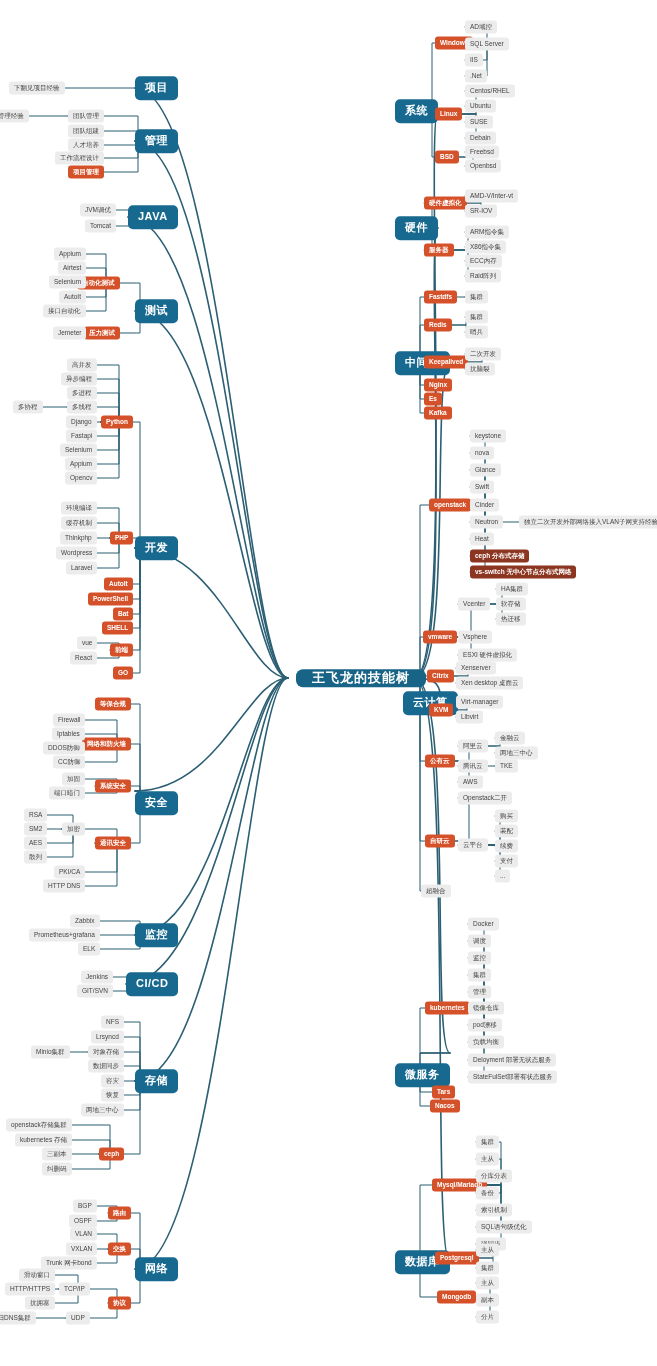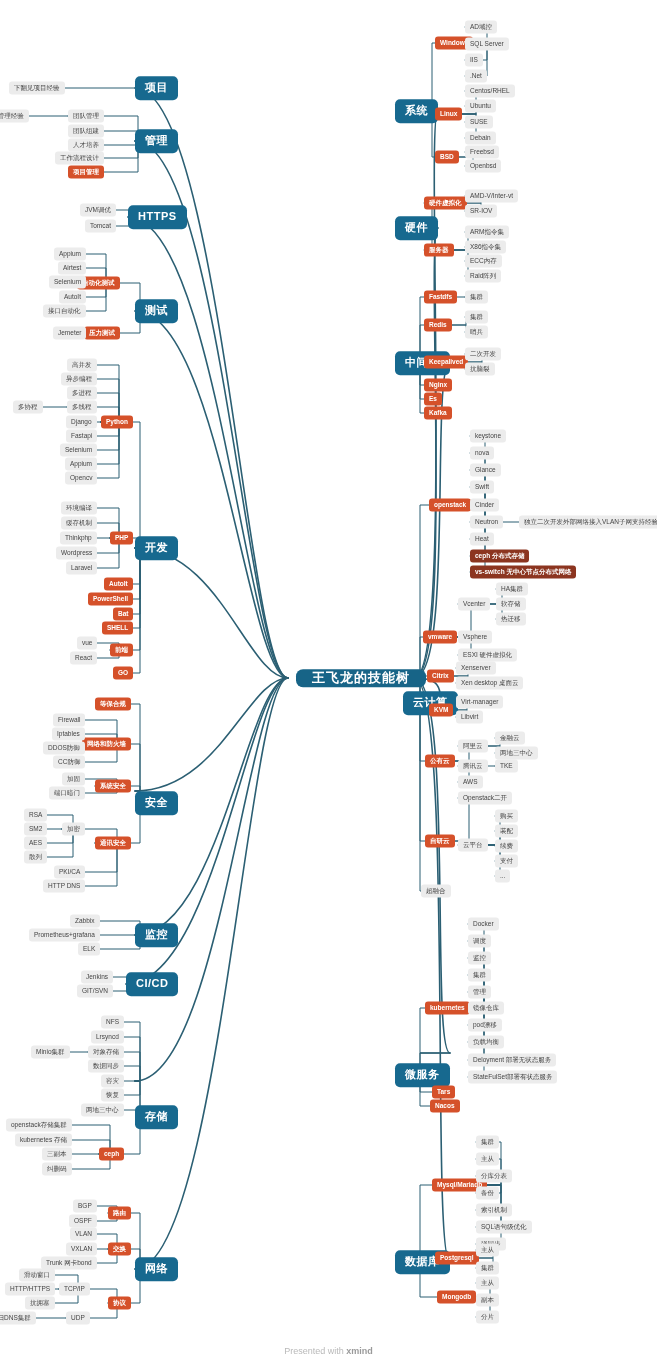--- a/index.html
+++ b/index.html
@@ -238,21 +238,21 @@
       <div class="node n-root" style="top: 678px; left: 296px; z-index: 5;">王飞龙的技能树</div>
       <div class="node n-l1" style="top: 88px; left: 135px;">项目</div>
       <div class="node n-l3" style="top: 88px; left: 9px;">下翻见项目经验</div>
       <div class="node n-l1" style="top: 141px; left: 135px;">管理</div>
       <div class="node n-l3" style="top: 116px; left: 68px;">团队管理</div>
       <div class="node n-l3" style="top: 116px; left: -60px;">30人以上技术团队管理经验</div>
       <div class="node n-l3" style="top: 131px; left: 68px;">团队组建</div>
       <div class="node n-l3" style="top: 145px; left: 68px;">人才培养</div>
       <div class="node n-l3" style="top: 158px; left: 55px;">工作流程设计</div>
       <div class="node n-l2" style="top: 172px; left: 68px;">项目管理</div>
-      <div class="node n-l1" style="top: 217px; left: 128px;">HTTPS</div>
+      <div class="node n-l1" style="top: 217px; left: 128px;">JAVA</div>
       <div class="node n-l3" style="top: 210px; left: 80px;">JVM调优</div>
       <div class="node n-l3" style="top: 226px; left: 85px;">Tomcat</div>
       <div class="node n-l1" style="top: 311px; left: 135px;">测试</div>
       <div class="node n-l2" style="top: 283px; left: 77px;">自动化测试</div>
       <div class="node n-l3" style="top: 254px; left: 54px;">Appium</div>
       <div class="node n-l3" style="top: 268px; left: 58px;">Airtest</div>
       <div class="node n-l3" style="top: 282px; left: 49px;">Selenium</div>
       <div class="node n-l3" style="top: 297px; left: 59px;">AutoIt</div>
       <div class="node n-l3" style="top: 311px; left: 43px;">接口自动化</div>
       <div class="node n-l2" style="top: 333px; left: 84px;">压力测试</div>
@@ -301,21 +301,21 @@
       <div class="node n-l3" style="top: 857px; left: 24px;">散列</div>
       <div class="node n-l3" style="top: 872px; left: 54px;">PKI/CA</div>
       <div class="node n-l3" style="top: 886px; left: 43px;">HTTP DNS</div>
       <div class="node n-l1" style="top: 935px; left: 135px;">监控</div>
       <div class="node n-l3" style="top: 921px; left: 70px;">Zabbix</div>
       <div class="node n-l3" style="top: 935px; left: 29px;">Prometheus+grafana</div>
       <div class="node n-l3" style="top: 949px; left: 78px;">ELK</div>
       <div class="node n-l1" style="top: 984px; left: 126px;">CI/CD</div>
       <div class="node n-l3" style="top: 977px; left: 81px;">Jenkins</div>
       <div class="node n-l3" style="top: 991px; left: 77px;">GIT/SVN</div>
-      <div class="node n-l1" style="top: 1081px; left: 135px; margin-top: 36px;">存储</div>
+      <div class="node n-l1" style="top: 1081px; left: 135px;">存储</div>
       <div class="node n-l3" style="top: 1022px; left: 101px;">NFS</div>
       <div class="node n-l3" style="top: 1037px; left: 91px;">Lrsyncd</div>
       <div class="node n-l3" style="top: 1052px; left: 88px;">对象存储</div>
       <div class="node n-l3" style="top: 1052px; left: 31px;">Minio集群</div>
       <div class="node n-l3" style="top: 1066px; left: 88px;">数据同步</div>
       <div class="node n-l3" style="top: 1081px; left: 101px;">容灾</div>
       <div class="node n-l3" style="top: 1095px; left: 101px;">恢复</div>
       <div class="node n-l3" style="top: 1110px; left: 81px;">两地三中心</div>
       <div class="node n-l2" style="top: 1154px; left: 99px;">ceph</div>
       <div class="node n-l3" style="top: 1125px; left: 6px;">openstack存储集群</div>
@@ -437,16 +437,13 @@
       <div class="node n-l3" style="top: 1227px; left: 476px;">SQL语句级优化</div>
       <div class="node n-l3" style="top: 1244px; left: 476px;">强同步</div>
       <div class="node n-l2" style="top: 1258px; left: 435px;">Postgresql</div>
       <div class="node n-l3" style="top: 1250px; left: 476px;">主从</div>
       <div class="node n-l3" style="top: 1268px; left: 476px;">集群</div>
       <div class="node n-l2" style="top: 1297px; left: 437px;">Mongodb</div>
       <div class="node n-l3" style="top: 1283px; left: 476px;">主从</div>
       <div class="node n-l3" style="top: 1300px; left: 476px;">副本</div>
       <div class="node n-l3" style="top: 1317px; left: 476px;">分片</div>
     </div>
-  <div class="footer">
-    <span>Presented with </span><b>xmind</b>
-  </div>
 </div>
 
 </body></html>

